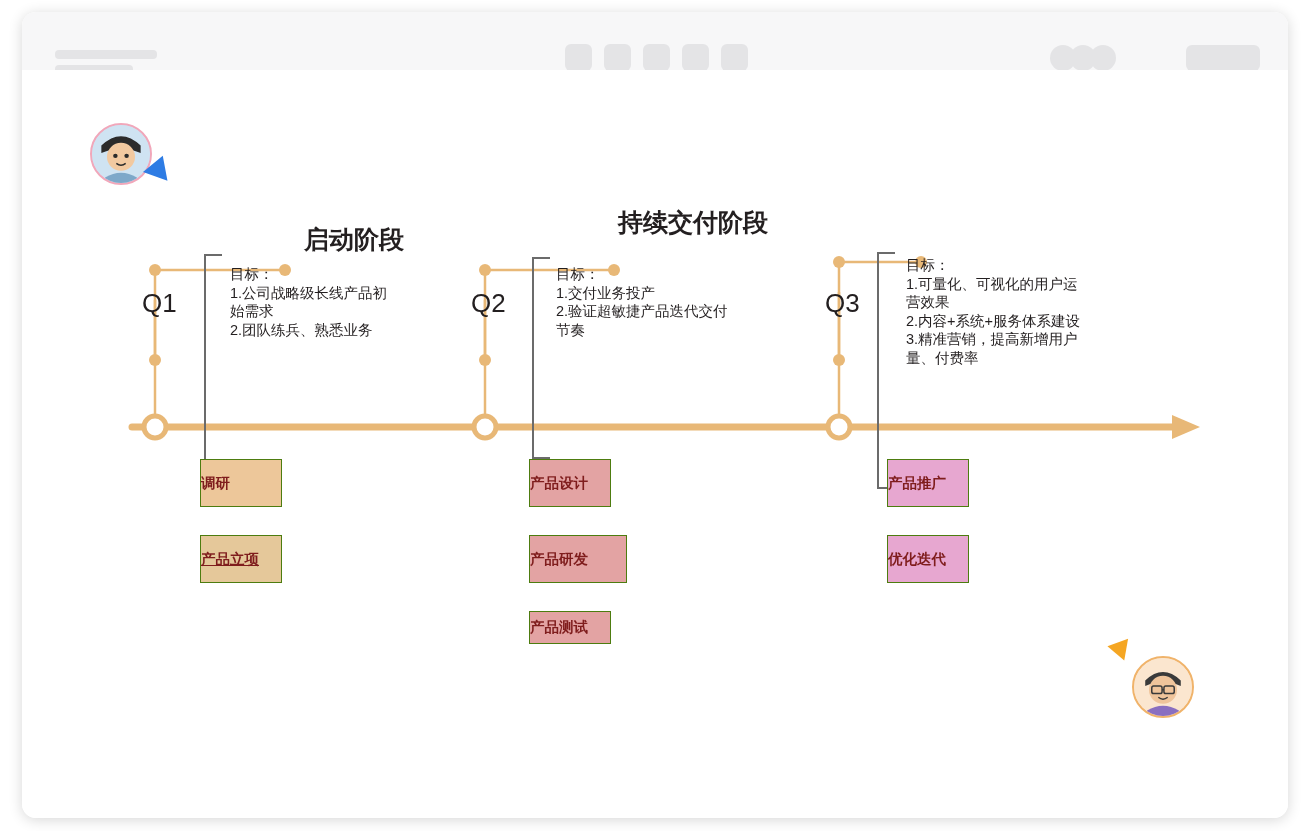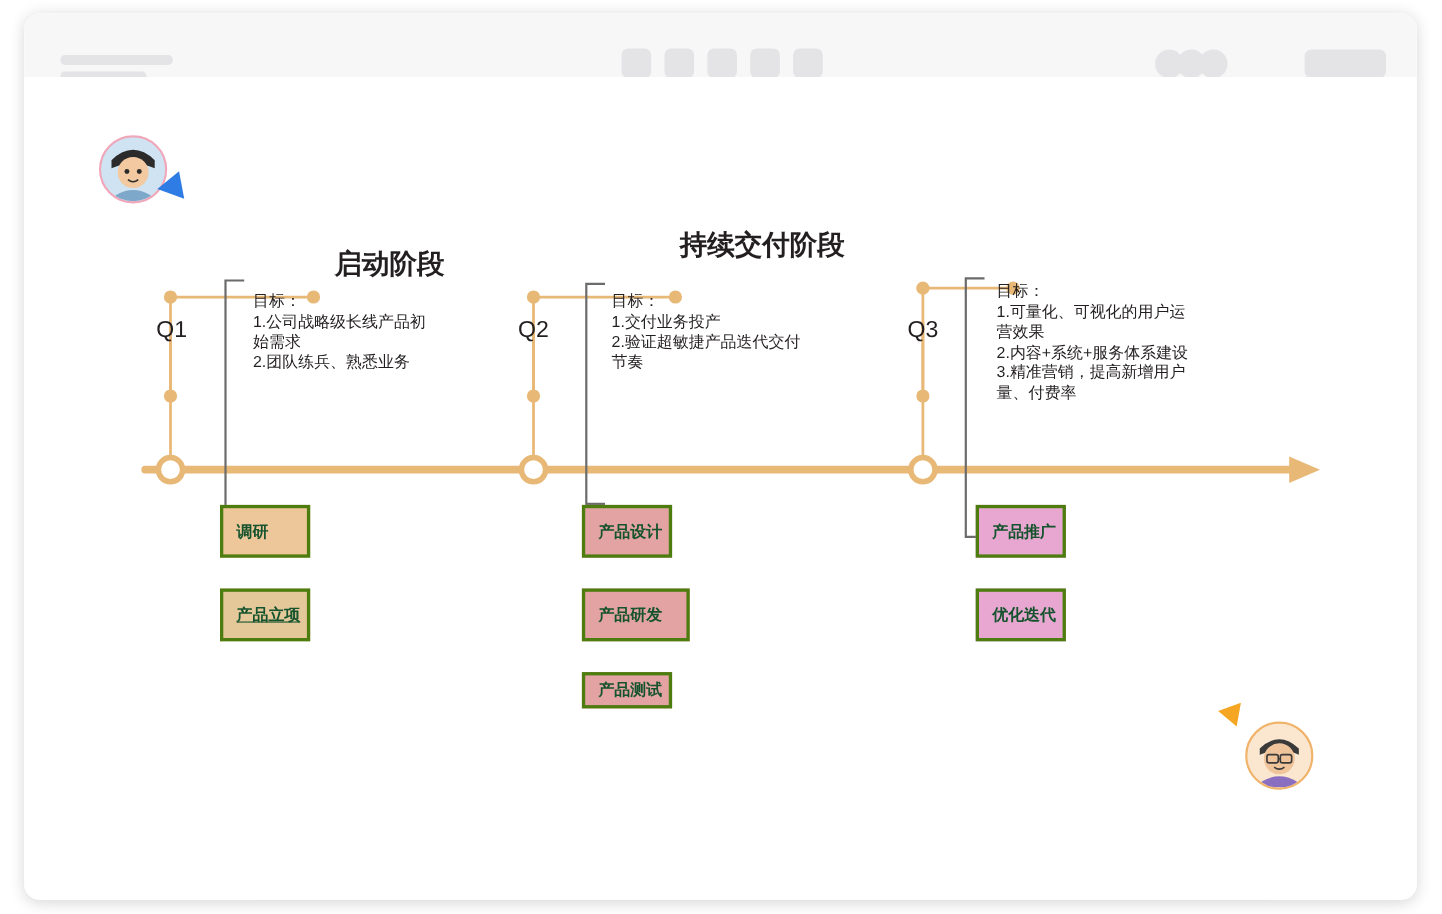--- a/index.html
+++ b/index.html
@@ -76,40 +76,39 @@
   .phase-title {
     position: absolute;
     font-size: 25px;
     font-weight: bold;
     color: #231f20;
     white-space: nowrap;
     margin-top: 36px;
   }
   .quarter-label {
     position: absolute;
-    font-size: 21px;
+    font-size: 26px;
     color: #231f20;
   }
   .goal-text {
     position: absolute;
     font-size: 14.5px;
     line-height: 18.5px;
     color: #231f20;
     white-space: pre-line;
   }
   .task-box {
     position: absolute;
     box-sizing: border-box;
-    border: 3px solid #4d7c0f;
+    border: 1px solid #4d7c0f;
     display: flex;
     align-items: center;
     font-size: 14.5px;
     font-weight: bold;
-    color: #14532d;
-    padding-left: 12px;
+    color: #7f1d1d;
   }
   .avatar {
     position: absolute;
     border-radius: 50%;
     overflow: hidden;
     box-sizing: border-box;
   }
   .avatar.a1 {
     left: 68px; top: 53px;
     width: 62px; height: 62px;

